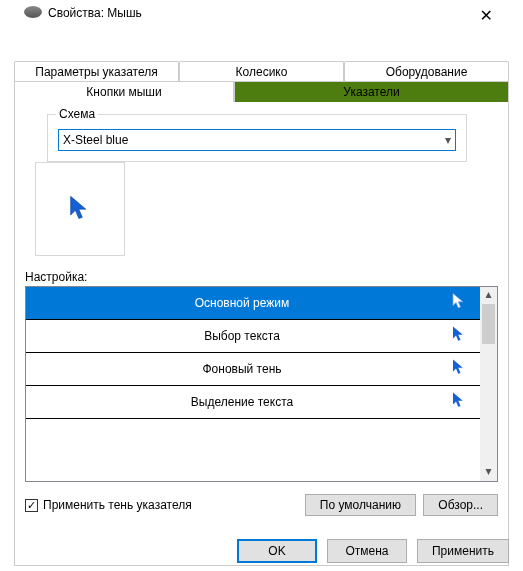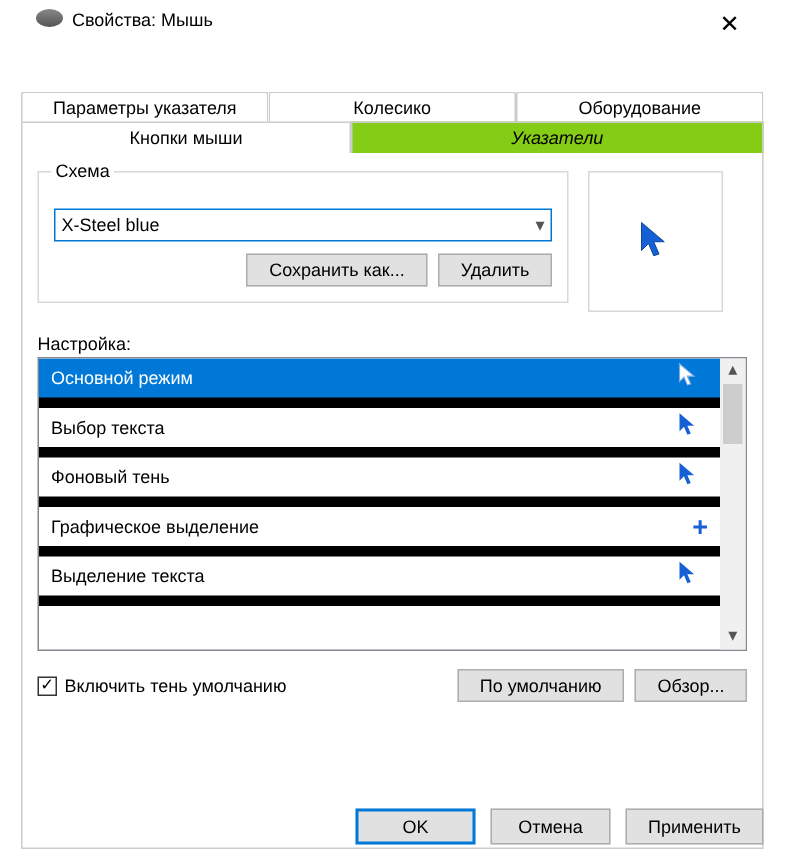--- a/index.html
+++ b/index.html
@@ -5,37 +5,37 @@
     * { box-sizing: border-box; margin: 0; padding: 0; font-family: "Segoe UI", Tahoma, sans-serif; font-size: 12px; }
     body { background: #fff; width: 523px; height: 571px; overflow: hidden; }
     .titlebar { display: flex; align-items: flex-start; padding: 6px 24px; height: 30px; }
     .titlebar-icon { width: 18px; height: 12px; background: linear-gradient(#888,#555); border-radius: 50%; margin-right: 6px; }
     .title { flex: 1; }
     .close-icon { font-size: 16px; padding: 0 6px; cursor: pointer; }
     .tabs-outer { padding: 2px 14px 0 14px; margin-top: 29px; }
     .tab-row { display: flex; }
     .tab { border: 1px solid #ccc; border-bottom: none; padding: 3px 0; text-align: center; background: #fff; cursor: pointer; flex: 1; position: relative; }
     .tab.row1 { border-top-left-radius: 2px; border-top-right-radius: 2px; }
-    .tab.active { background: #84cc16; z-index: 3; font-style: italic; }
+    .tab.active { background: #4d7c0f; z-index: 3; }
     .tab-row.second { margin-top: -1px; }
     .tab-row.second .tab { z-index: 2; }
     .content { border: 1px solid #ccc; margin: -1px 14px 0 14px; padding: 12px 10px 10px 10px; height: 465px; position: relative; }
-    .scheme-box { border: 1px solid #d8d8d8; padding: 24px 10px 10px 10px; position: relative; width: 354px; display: inline-block; vertical-align: top; }
+    .scheme-box { border: 1px solid #d8d8d8; padding: 14px 10px 10px 10px; position: relative; width: 420px; display: inline-block; vertical-align: top; margin-left: 22px; }
     .scheme-label { position: absolute; top: -8px; left: 8px; background: #fff; padding: 0 3px; }
     .dropdown { width: 100%; border: 1px solid #0078d7; padding: 3px 4px; display: flex; align-items: center; cursor: pointer; }
     .dropdown-text { flex: 1; }
     .chevron { color: #555; }
     .scheme-buttons { text-align: right; margin-top: 8px; }
     .btn { border: 1px solid #adadad; background: #e1e1e1; padding: 3px 14px; cursor: pointer; margin-left: 4px; }
     .btn.primary { border: 2px solid #0078d7; }
     .preview-box { border: 1px solid #d8d8d8; width: 90px; height: 94px; display: inline-flex; align-items: center; justify-content: center; margin-left: 10px; vertical-align: top; }
     .customize-label { margin-top: 14px; }
     .list-wrap { display: flex; margin-top: 2px; border: 1px solid #828790; height: 196px; }
     .list { flex: 1; overflow: hidden; }
-    .list-item { display: flex; align-items: center; padding: 6px 8px; border-bottom: 7px solid #000000; cursor: pointer; height: 33px; }
+    .list-item { display: flex; align-items: center; padding: 6px 8px; border-bottom: 1px solid #000000; cursor: pointer; height: 33px; text-align: center; }
     .list-item.selected { background: #0078d7; color: #fff; }
     .item-text { flex: 1; }
     .item-cursor { font-size: 18px; margin-right: 4px; }
     .item-cursor.blue { color: #1560d4; }
     .item-cursor.white { color: #fff; text-shadow: 0 0 1px #000; }
     .scrollbar { width: 17px; background: #f0f0f0; display: flex; flex-direction: column; }
     .scroll-btn { height: 17px; text-align: center; line-height: 15px; color: #555; cursor: pointer; }
     .scroll-thumb { background: #cdcdcd; flex: 0 0 40px; margin: 0 2px; }
     .scroll-track { flex: 1; }
     .below-list { display: flex; align-items: center; margin-top: 12px; }
@@ -69,24 +69,20 @@
 </div>
 
 <div class="content">
   <div>
     <div class="scheme-box">
       <div class="scheme-label">Схема</div>
       <div class="dropdown">
         <div class="dropdown-text">X-Steel blue</div>
         <div class="chevron">▾</div>
       </div>
-      <div class="scheme-buttons">
-        <button class="btn">Сохранить как...</button>
-        <button class="btn">Удалить</button>
-      </div>
     </div>
     <div class="preview-box">
       <span>
         <svg class="arrow-big" viewBox="0 0 24 24">
             <path d="M4 2 L4 18 L8 14 L11 21 L14 20 L11 13 L17 13 Z" fill="#1560d4" stroke="#003a8c" stroke-width="0.5"></path>
           </svg>
       </span>
     </div>
   </div>
 
@@ -106,43 +102,39 @@
               <path d="M4 2 L4 18 L8 14 L11 21 L14 20 L11 13 L17 13 Z" fill="#1560d4"></path>
             </svg></span>
       </div>
       <div class="list-item">
         <span class="item-text">Фоновый тень</span>
         <span class="item-cursor blue"><svg class="arrow" viewBox="0 0 24 24">
               <path d="M4 2 L4 18 L8 14 L11 21 L14 20 L11 13 L17 13 Z" fill="#1560d4"></path>
             </svg></span>
       </div>
       <div class="list-item">
-        <span class="item-text">Графическое выделение</span>
-        <span class="precision">+</span>
-      </div>
-      <div class="list-item">
         <span class="item-text">Выделение текста</span>
         <span class="item-cursor blue"><svg class="arrow" viewBox="0 0 24 24">
               <path d="M4 2 L4 18 L8 14 L11 21 L14 20 L11 13 L17 13 Z" fill="#1560d4"></path>
             </svg></span>
       </div>
     </div>
     <div class="scrollbar">
       <div class="scroll-btn">▴</div>
       <div class="scroll-thumb"></div>
       <div class="scroll-track"></div>
       <div class="scroll-btn">▾</div>
     </div>
   </div>
 
   <div class="below-list">
     <span class="checkbox">
         <span class="check-mark">✓</span>
       </span>
-    <span>Включить тень умолчанию</span>
+    <span>Применить тень указателя</span>
     <div class="below-right">
       <button class="btn">По умолчанию</button>
       <button class="btn">Обзор...</button>
     </div>
   </div>
 </div>
 
 <div class="footer">
   <button class="btn primary" style="min-width:80px">OK</button>
   <button class="btn" style="min-width:80px">Отмена</button>

